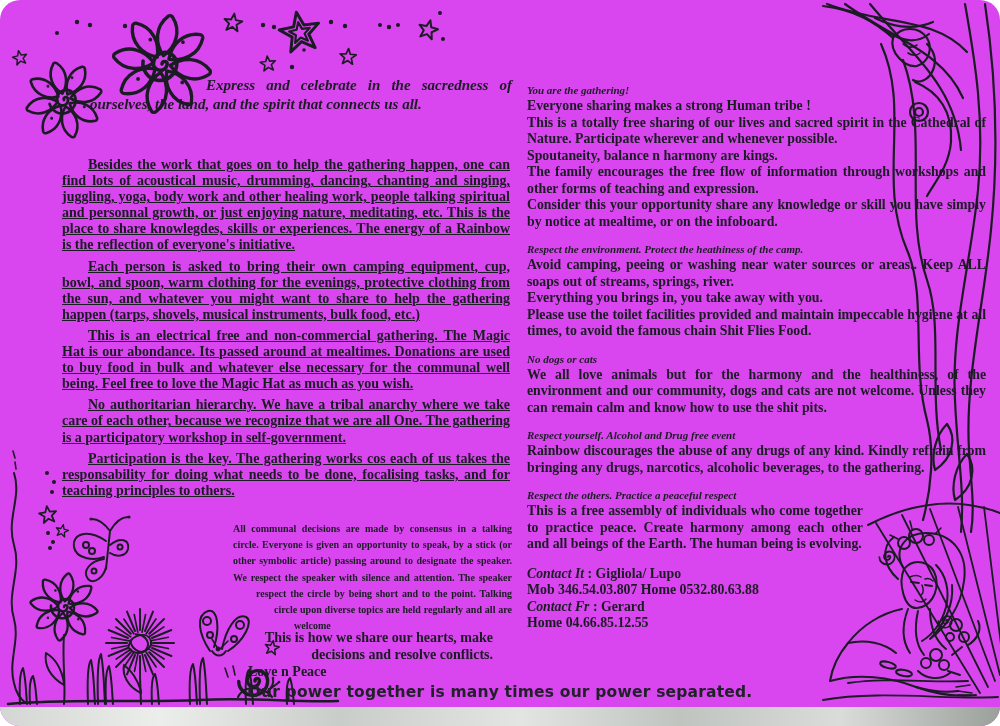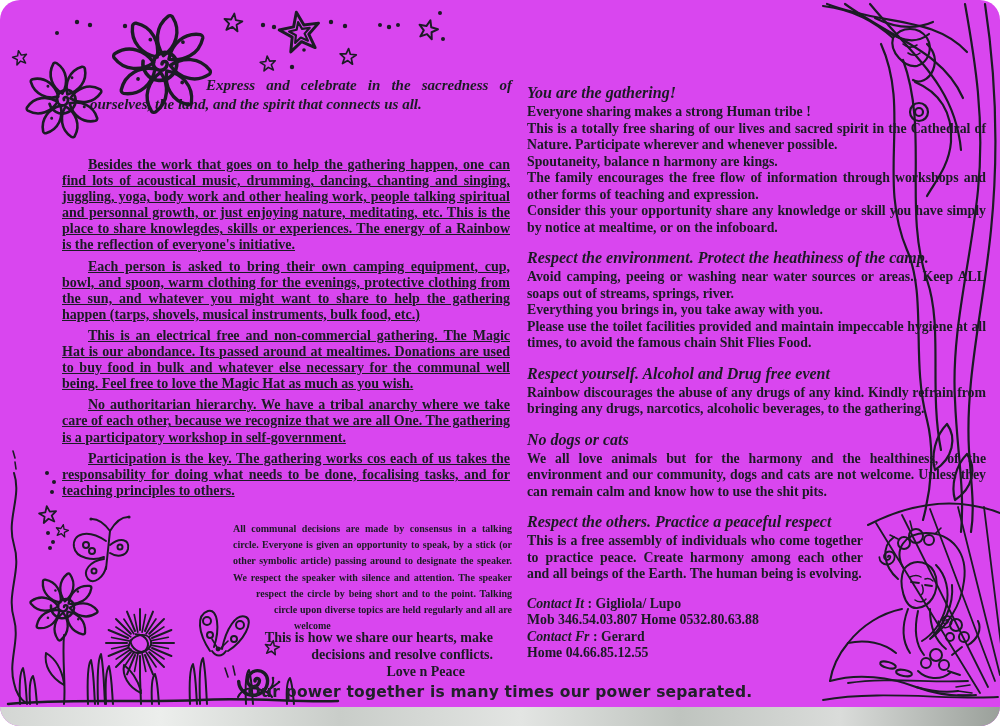--- a/index.html
+++ b/index.html
@@ -17,26 +17,26 @@
   .lcol p{margin:0 0 5px 0;text-indent:26px;text-decoration:underline;}
   .consensus{position:absolute;left:232px;top:521px;width:280px;font-weight:700;font-size:10px;
              line-height:16.2px;text-align:justify;}
   .consensus .f1{float:left;width:1px;height:66px;}
   .consensus .f2{float:left;clear:left;width:24px;height:17px;}
   .consensus .f3{float:left;clear:left;width:42px;height:17px;}
   .consensus .f4{float:left;clear:left;width:62px;height:17px;}
   .closing{position:absolute;left:248px;top:629px;width:245px;font-weight:700;font-size:14px;
            line-height:17px;}
   .closing .c1,.closing .c2{text-align:right;}
-  .closing .c3{text-align:right;padding-right:28px;}
+  .closing .c3{text-align:left;padding-right:28px;}
 
   
   .rcol{position:absolute;left:527px;top:84px;width:459px;font-size:13.8px;font-weight:700;z-index:2;}
   .rsec{margin:0 0 13px 0;}
-  .rhead{font-style:italic;font-size:16px;margin-bottom:2px;}
+  .rhead{font-style:italic;font-size:11px;margin-bottom:2px;}
   .rline{text-align:justify;line-height:16.5px;}
   .rsec.narrow .rline{width:336px;}
   .contact{margin-top:3px;line-height:16.5px;}
   .contact .it{font-style:italic;margin-top:27px;}
 
   
   .slogan{position:absolute;left:50%;top:683px;transform:translateX(-50%);white-space:nowrap;
           font-family:"DejaVu Sans",sans-serif;font-weight:700;font-size:15.5px;color:#21212a;
           letter-spacing:0.2px;z-index:3;}
   .scanstrip{position:absolute;left:0;top:707px;width:1000px;height:19px;
@@ -270,30 +270,30 @@
     <section class="rsec">
       <div class="rhead">Respect the environment. Protect the heathiness of the camp.</div>
       <div>
           <div class="rline">Avoid camping, peeing or washing near water sources or areas.. Keep ALL soaps out of streams, springs, river.</div>
           <div class="rline">Everything you brings in, you take away with you.</div>
           <div class="rline">Please use the toilet facilities provided and maintain impeccable hygiene at all times, to avoid the famous chain Shit Flies Food.</div>
         </div>
     </section>
 
     <section class="rsec">
+      <div class="rhead">No dogs or cats</div>
+      <div>
+          <div class="rline">We all love animals but for the harmony and the healthiness, of the environment and our community, dogs and cats are not welcome. Unless they can remain calm and know how to use the shit pits.</div>
+        </div>
+    </section>
+
+    <section class="rsec">
       <div class="rhead">Respect yourself. Alcohol and Drug free event</div>
       <div>
           <div class="rline">Rainbow discourages the abuse of any drugs of any kind. Kindly refrain from bringing any drugs, narcotics, alcoholic beverages, to the gathering.</div>
-        </div>
-    </section>
-
-    <section class="rsec">
-      <div class="rhead">No dogs or cats</div>
-      <div>
-          <div class="rline">We all love animals but for the harmony and the healthiness, of the environment and our community, dogs and cats are not welcome. Unless they can remain calm and know how to use the shit pits.</div>
         </div>
     </section>
 
     <section class="rsec narrow">
       <div class="rhead">Respect the others. Practice a  peaceful respect</div>
       <div>
           <div class="rline">This is a free assembly of individuals who come together to practice peace. Create harmony among each other and all beings of the Earth. The human being is evolving.</div>
         </div>
     </section>
 

